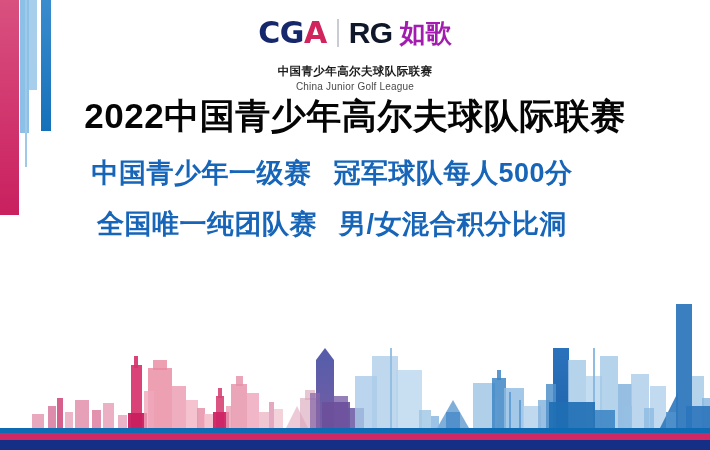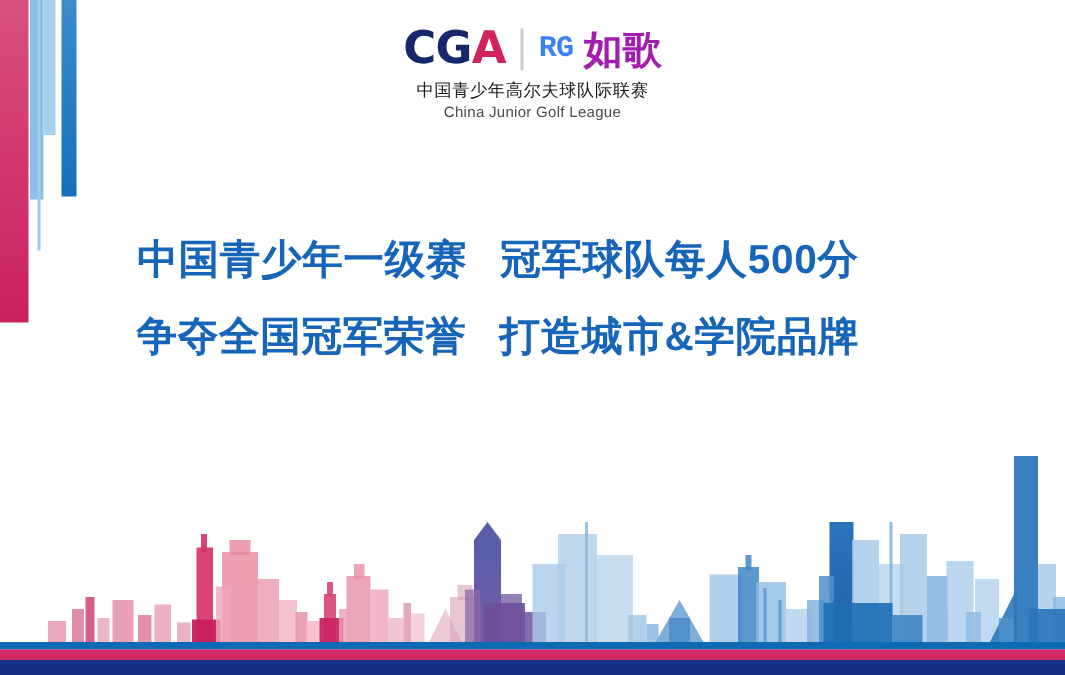--- a/index.html
+++ b/index.html
@@ -85,37 +85,37 @@
   .logo-cga .c1 { color: #16276b; }
   .logo-cga .c2 { color: #d1235c; }
   .logo-div {
     display: inline-block;
     width: 2px;
     height: 28px;
     background: #c9ccd4;
     margin: 0 10px;
   }
   .logo-rg {
-    font-size: 20px;
+    font-size: 30px;
     font-weight: 900;
-    color: #3b82f6;
+    color: #0f172a;
     letter-spacing: -0.5px;
-    font-family: Liberation Mono, monospace;
+    font-family: Liberation Sans, sans-serif;
   }
   .logo-ruge {
     font-size: 26px;
     font-weight: 700;
     color: #a21caf;
     margin-left: 7px;
     letter-spacing: 0px;
   }
   .logo-cn {
-    margin-top: 5px;
+    margin-top: 16px;
     font-size: 11.5px;
-    font-weight: 400;
+    font-weight: 700;
     color: #1a1a1a;
     letter-spacing: 0.4px;
   }
   .logo-en {
     margin-top: 2px;
     font-size: 10px;
     color: #4a4a4a;
     letter-spacing: 0.2px;
   }
 
@@ -192,27 +192,28 @@
     <div class="logo-row">
       <span class="logo-cga"><span class="c1">CG</span><span class="c2">A</span></span>
       <span class="logo-div"></span>
       <span class="logo-rg">RG</span>
       <span class="logo-ruge">如歌</span>
     </div>
     <div class="logo-cn">中国青少年高尔夫球队际联赛</div>
     <div class="logo-en">China Junior Golf League</div>
   </div>
 
+  <div class="main-title">2022中国青少年高尔夫球队际联赛</div>
 
   <div class="lines">
     <div class="line">
       <span>中国青少年一级赛</span><span class="seg-gap"></span><span>冠军球队每人500分</span>
     </div>
     <div class="line">
-      <span>争夺全国冠军荣誉</span><span class="seg-gap"></span><span>打造城市&amp;学院品牌</span>
+      <span>全国唯一纯团队赛</span><span class="seg-gap"></span><span>男/女混合积分比洞</span>
     </div>
   </div>
 
   <div class="skyline">
     <svg viewBox="0 0 710 140" preserveAspectRatio="none">
       <defs>
         <linearGradient id="towerTall" x1="0" y1="0" x2="0" y2="1">
           <stop offset="0" stop-color="#2b72bc"></stop>
             <stop offset="1" stop-color="#1f63ac"></stop>
         </linearGradient>

